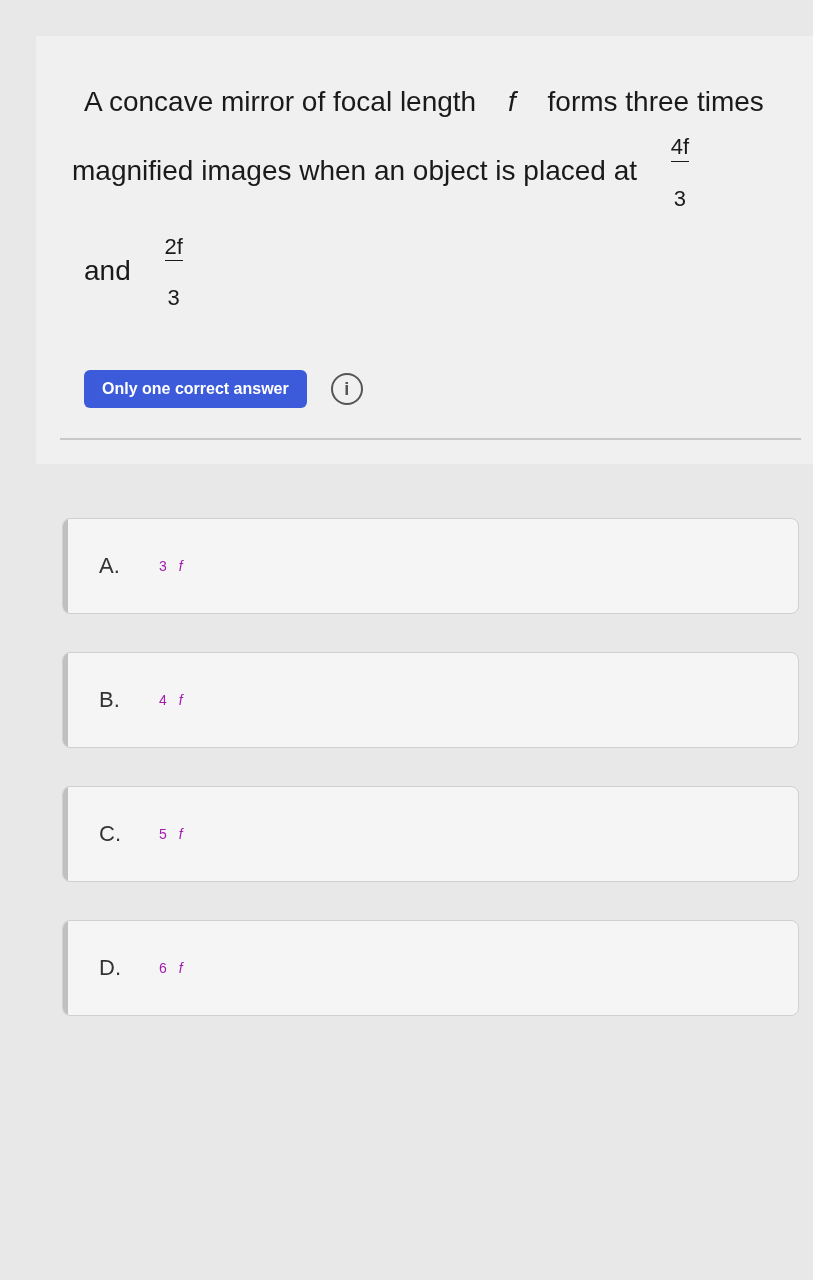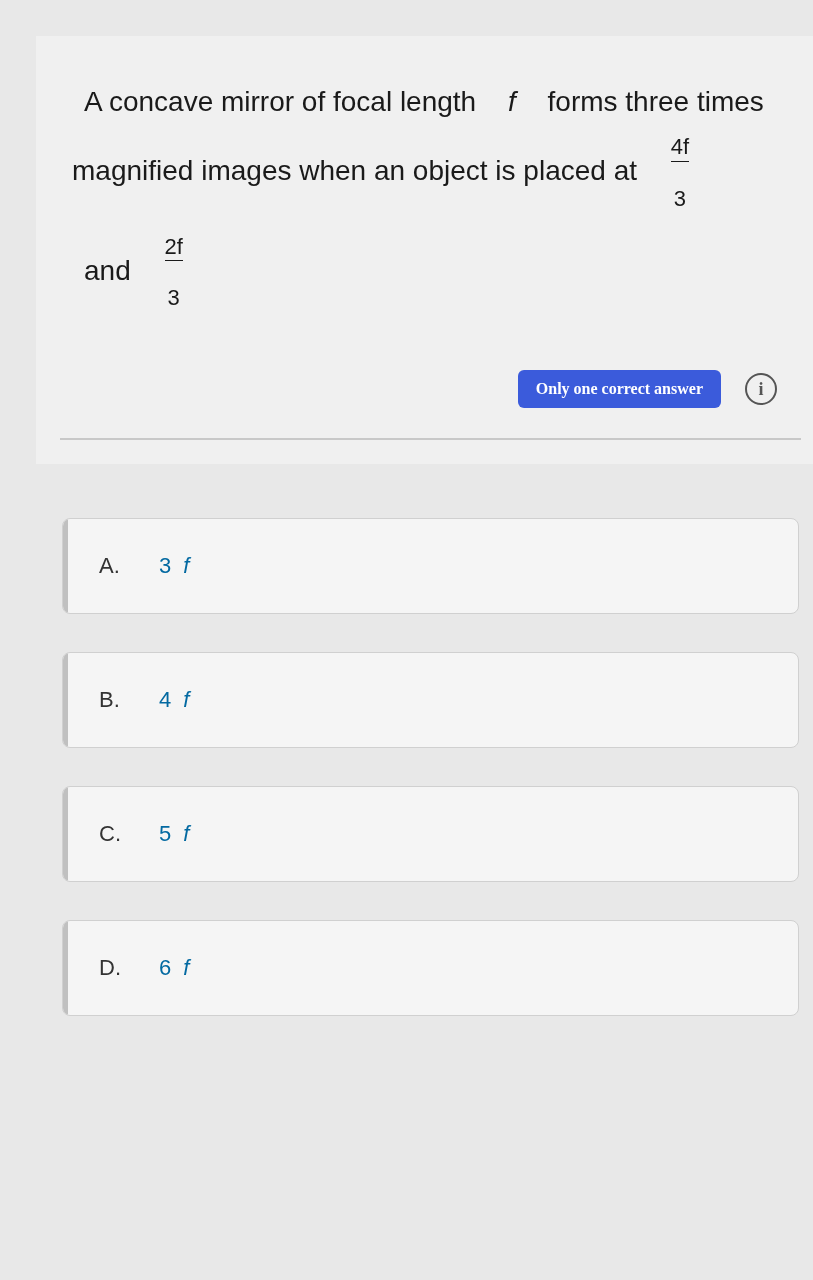--- a/index.html
+++ b/index.html
@@ -52,24 +52,23 @@
       font-size: 22px;
     }
 
     .italic {
       font-style: italic;
     }
 
     .badge-row {
       display: flex;
       align-items: center;
-      justify-content: flex-end;
+      justify-content: flex-start;
       margin-top: 36px;
       margin-bottom: 4px;
-      font-family: Liberation Serif, serif;
     }
 
     .badge {
       background-color: #3b5bdb;
       color: #ffffff;
       font-size: 16px;
       font-weight: 600;
       border-radius: 6px;
       padding: 10px 18px;
     }
@@ -126,22 +125,22 @@
 
     .option-label {
       font-size: 22px;
       color: #333;
       font-weight: 500;
       margin-right: 18px;
       min-width: 30px;
     }
 
     .option-value {
-      font-size: 22px;
-      color: #0369a1;
+      font-size: 14px;
+      color: #a21caf;
       font-weight: 400;
       text-align: right;
     }
   </style>
 </head>
 <body>
 
 <div class="question-container">
   <div class="question-text">
     <span>A concave mirror of focal length </span><span class="italic">f</span><span> forms three times magnified images when an object is placed at </span><span class="fraction">

